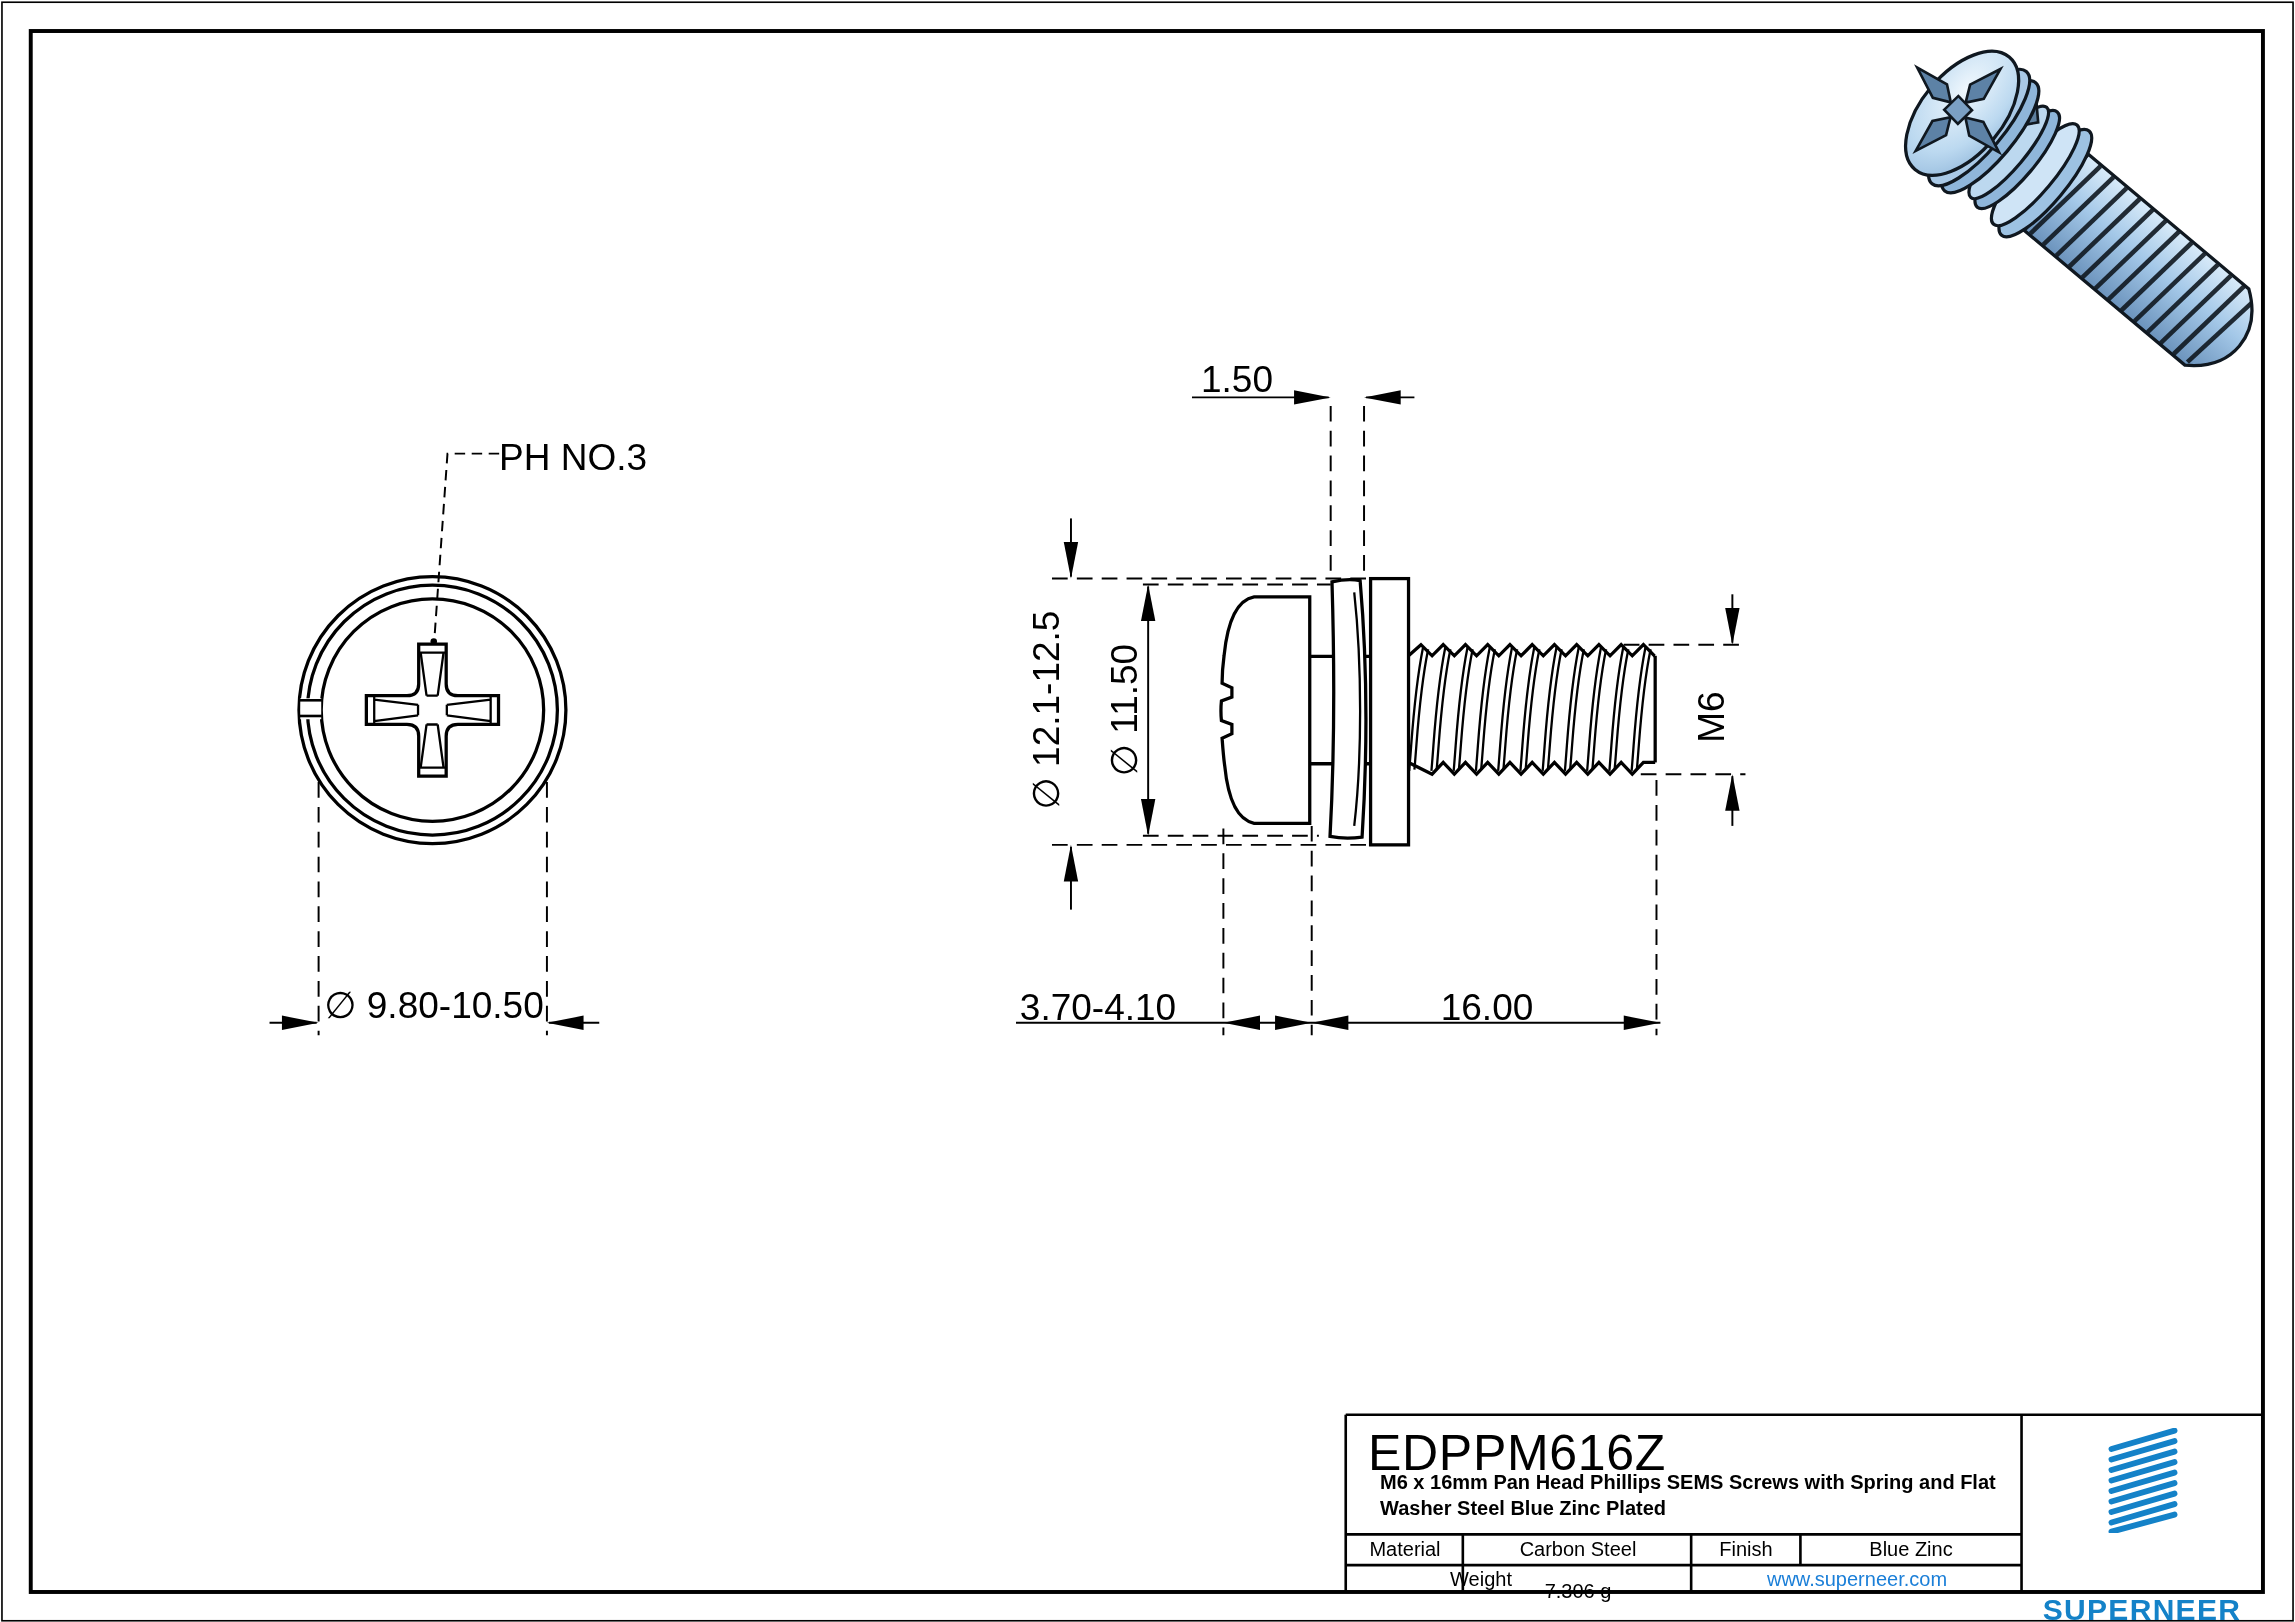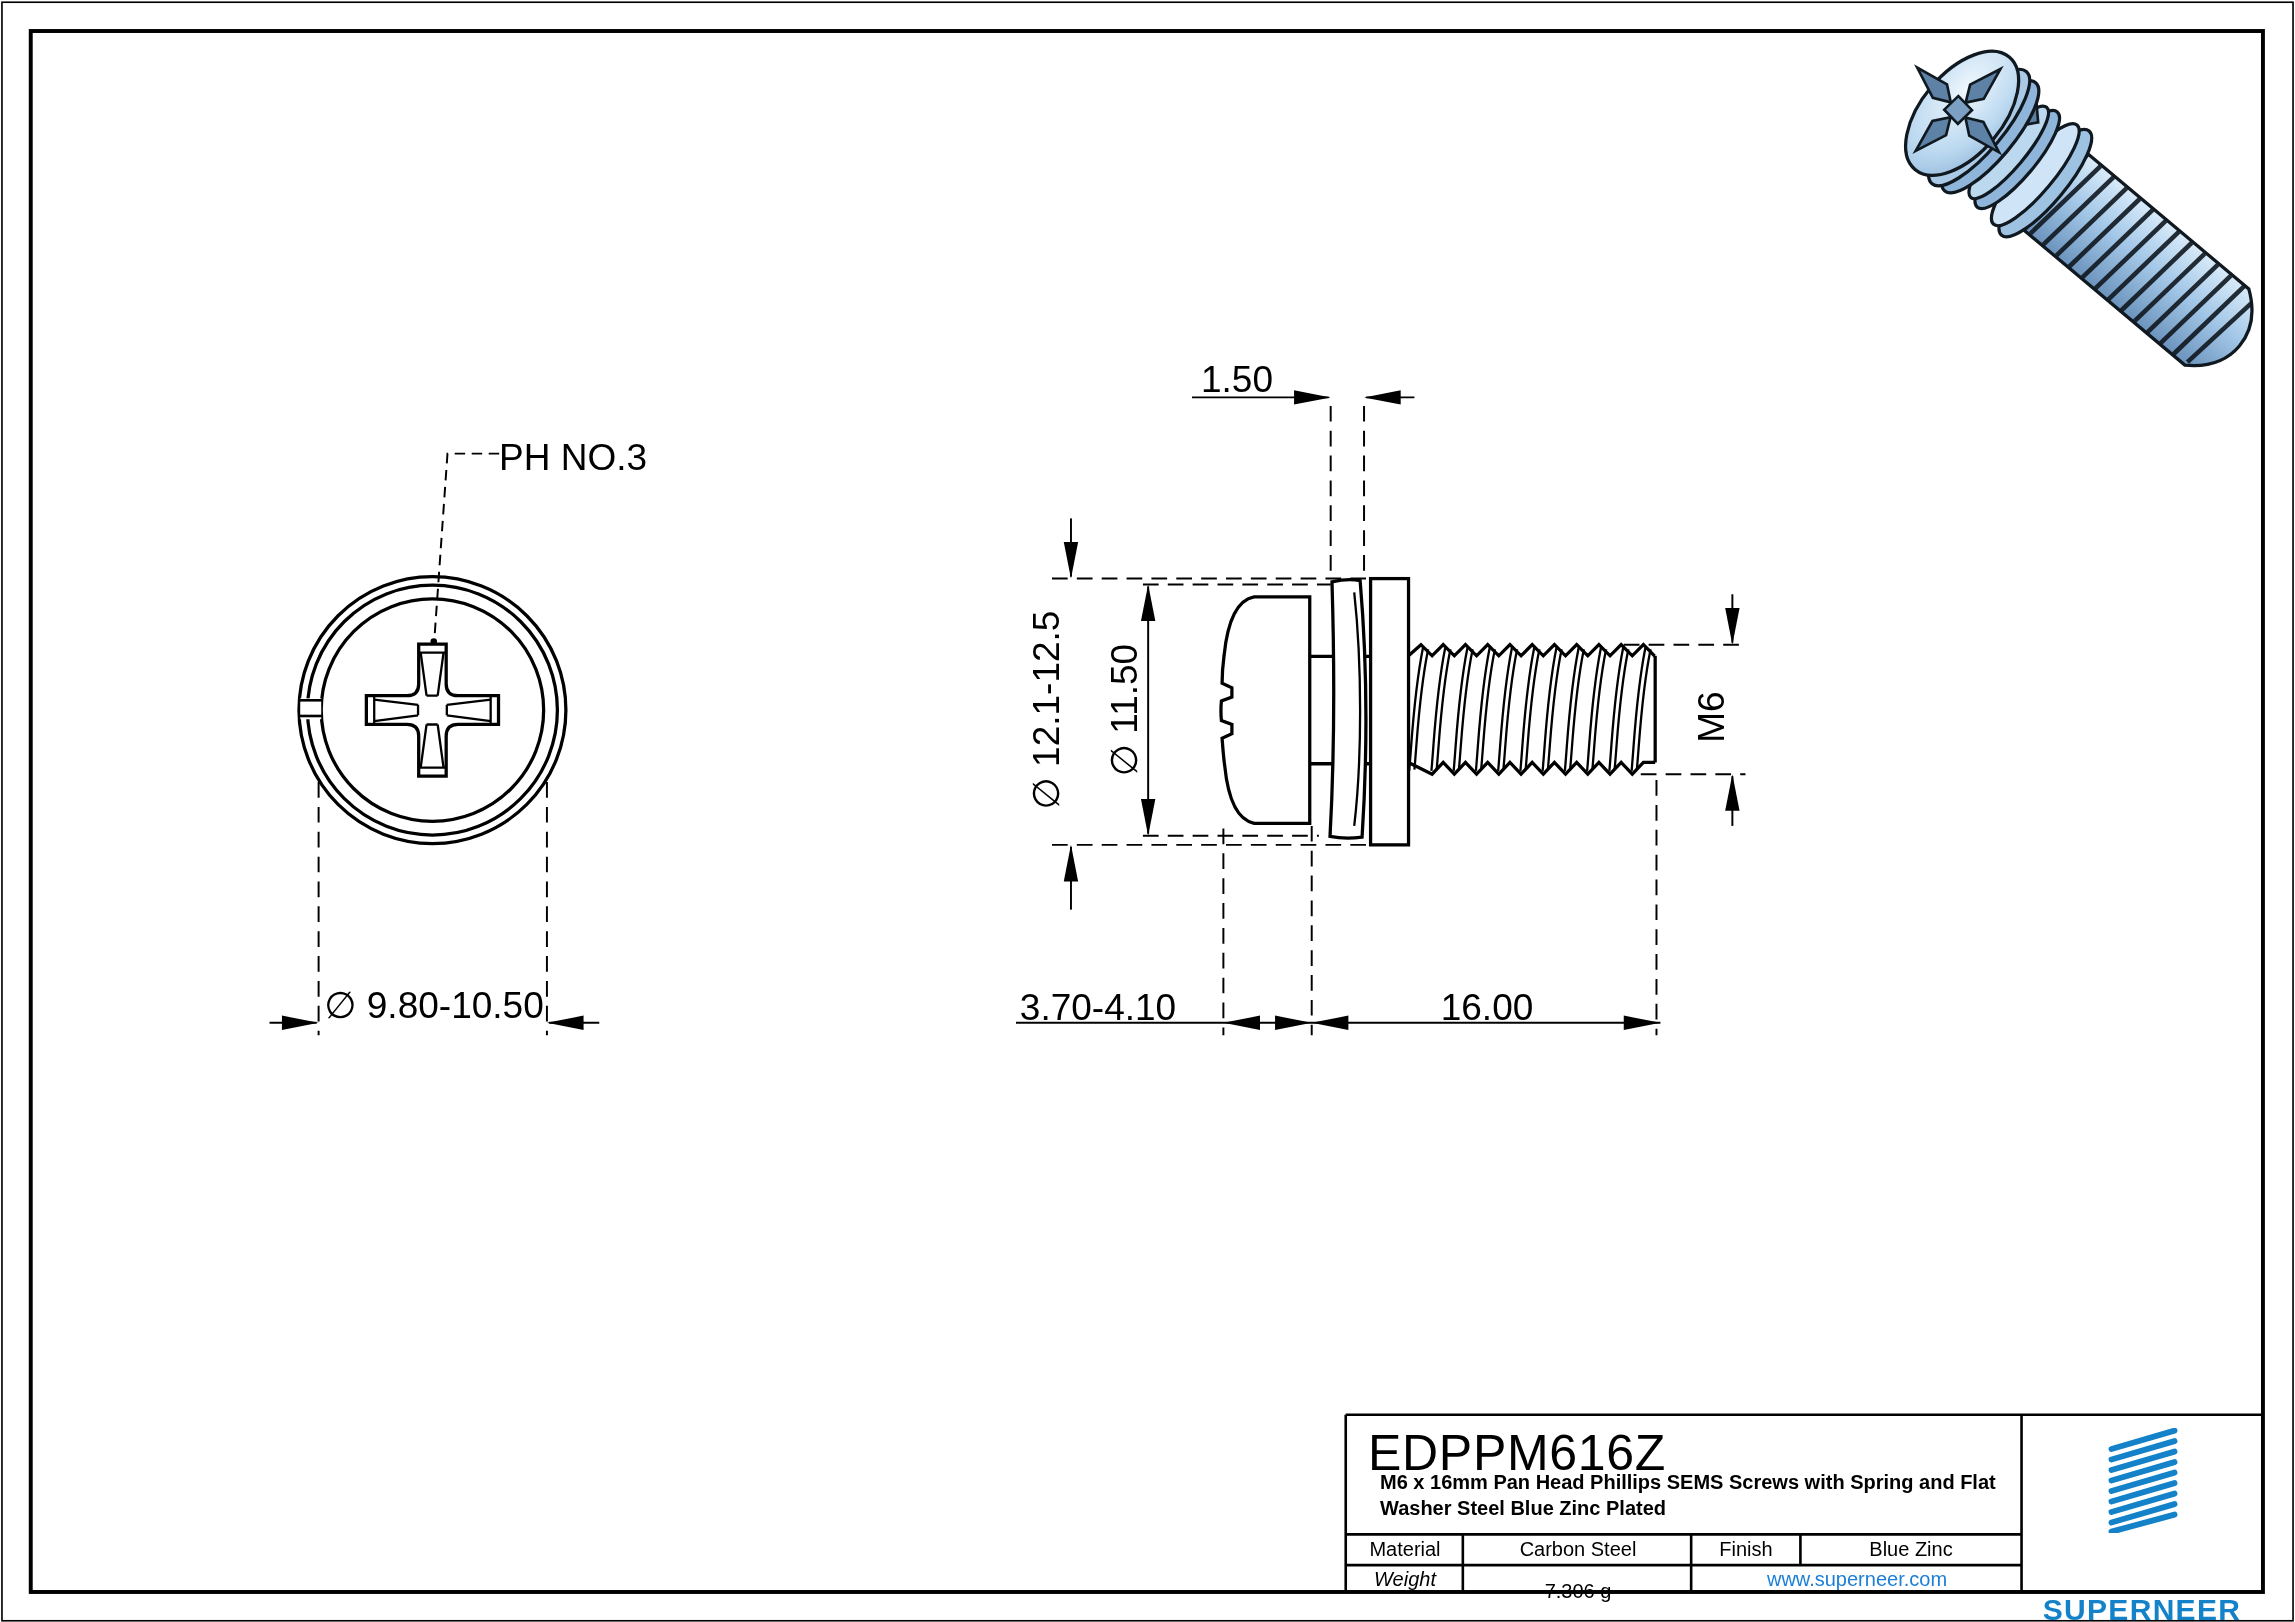--- a/index.html
+++ b/index.html
@@ -174,21 +174,21 @@
   <div class="t dim tc" style="left:1098px;top:987px;">3.70-4.10</div>
   <div class="t dim tc" style="left:1487px;top:987px;">16.00</div>
 
   <div class="t pn" style="left:1368px;top:1424px;">EDPPM616Z</div>
   <div class="t desc" style="left:1380px;top:1470px;font-weight:bold;">M6 x 16mm Pan Head Phillips SEMS Screws with Spring and Flat Washer Steel Blue Zinc Plated</div>
 
   <div class="t cell tc" style="left:1405px;top:1538px;">Material</div>
   <div class="t cell tc" style="left:1578px;top:1538px;">Carbon Steel</div>
   <div class="t cell tc" style="left:1746px;top:1538px;">Finish</div>
   <div class="t cell tc" style="left:1911px;top:1538px;">Blue Zinc</div>
-  <div class="t cell tc" style="left:1405px;top:1568px;font-style:italic;">Weight</div>
+  <div class="t cell tc" style="left:1481px;top:1568px;">Weight</div>
   <div class="t cell tc" style="left:1578px;top:1580px;">7.306 g</div>
   <div class="t cell tc link" style="left:1857px;top:1568px;">www.superneer.com</div>
 
   <svg class="layer" style="left:2097px;top:1428px;" width="92" height="105" viewBox="0 0 140 160">
     <g stroke="#1482c8" stroke-width="9" stroke-linecap="round">
       <path d="M22,32 L118,4"></path>
         <path d="M22,48 L118,20"></path>
         <path d="M22,64 L118,36"></path>
       <path d="M22,80 L118,52"></path>
         <path d="M22,96 L118,68"></path>

